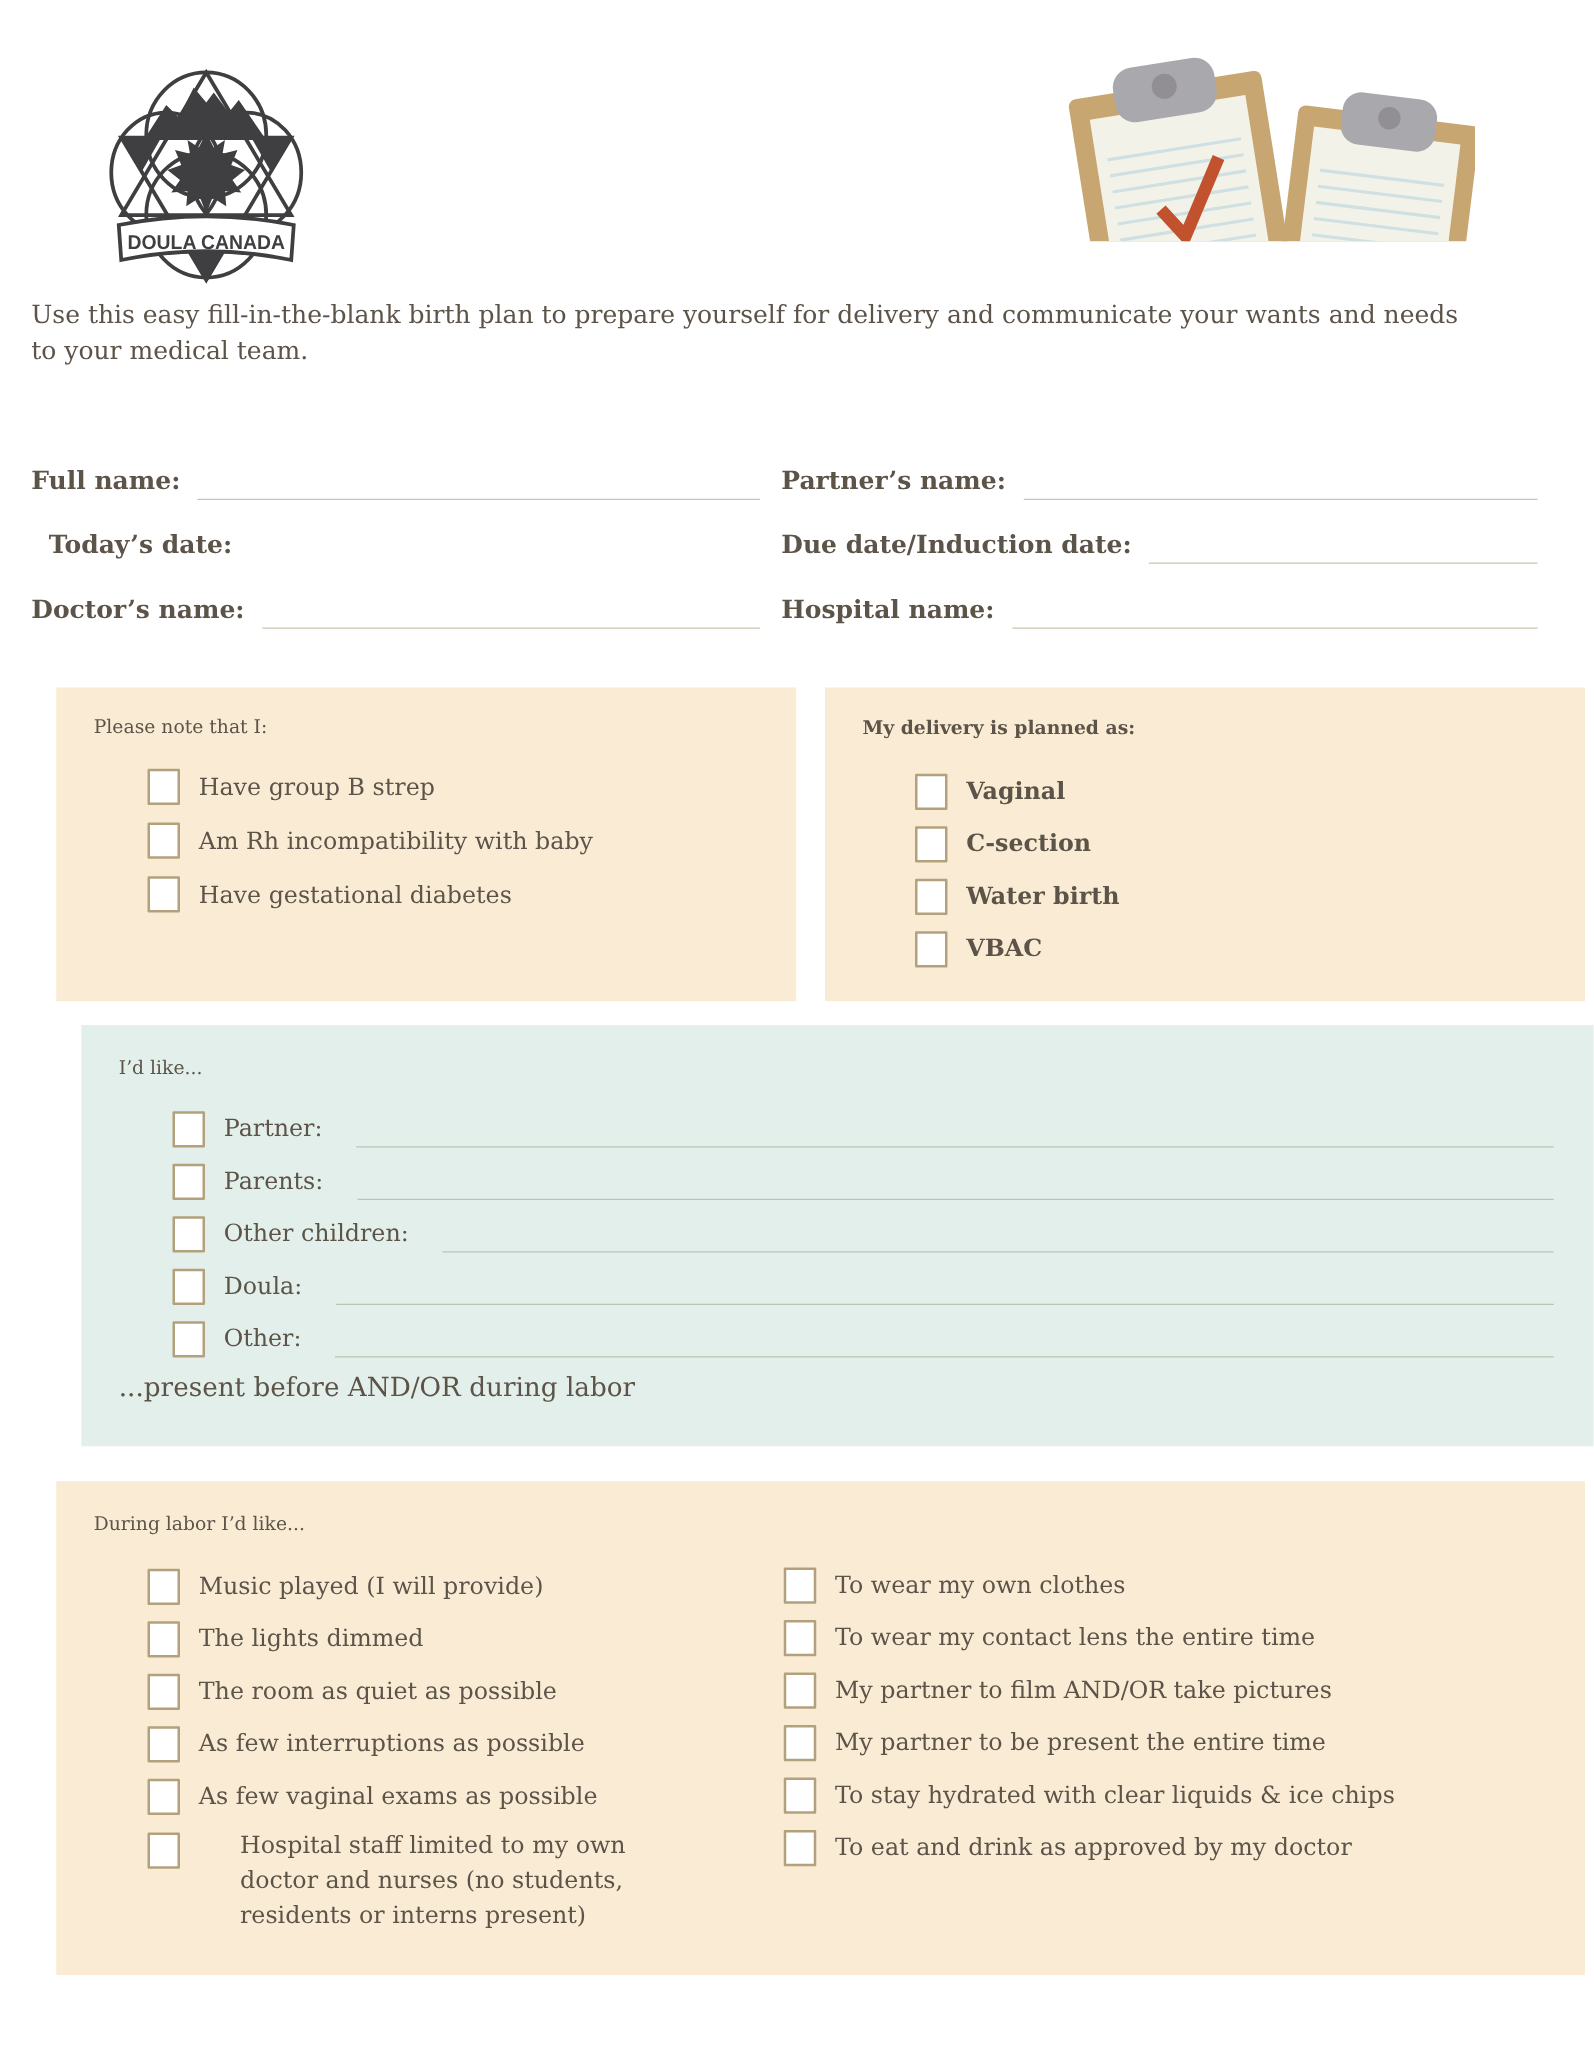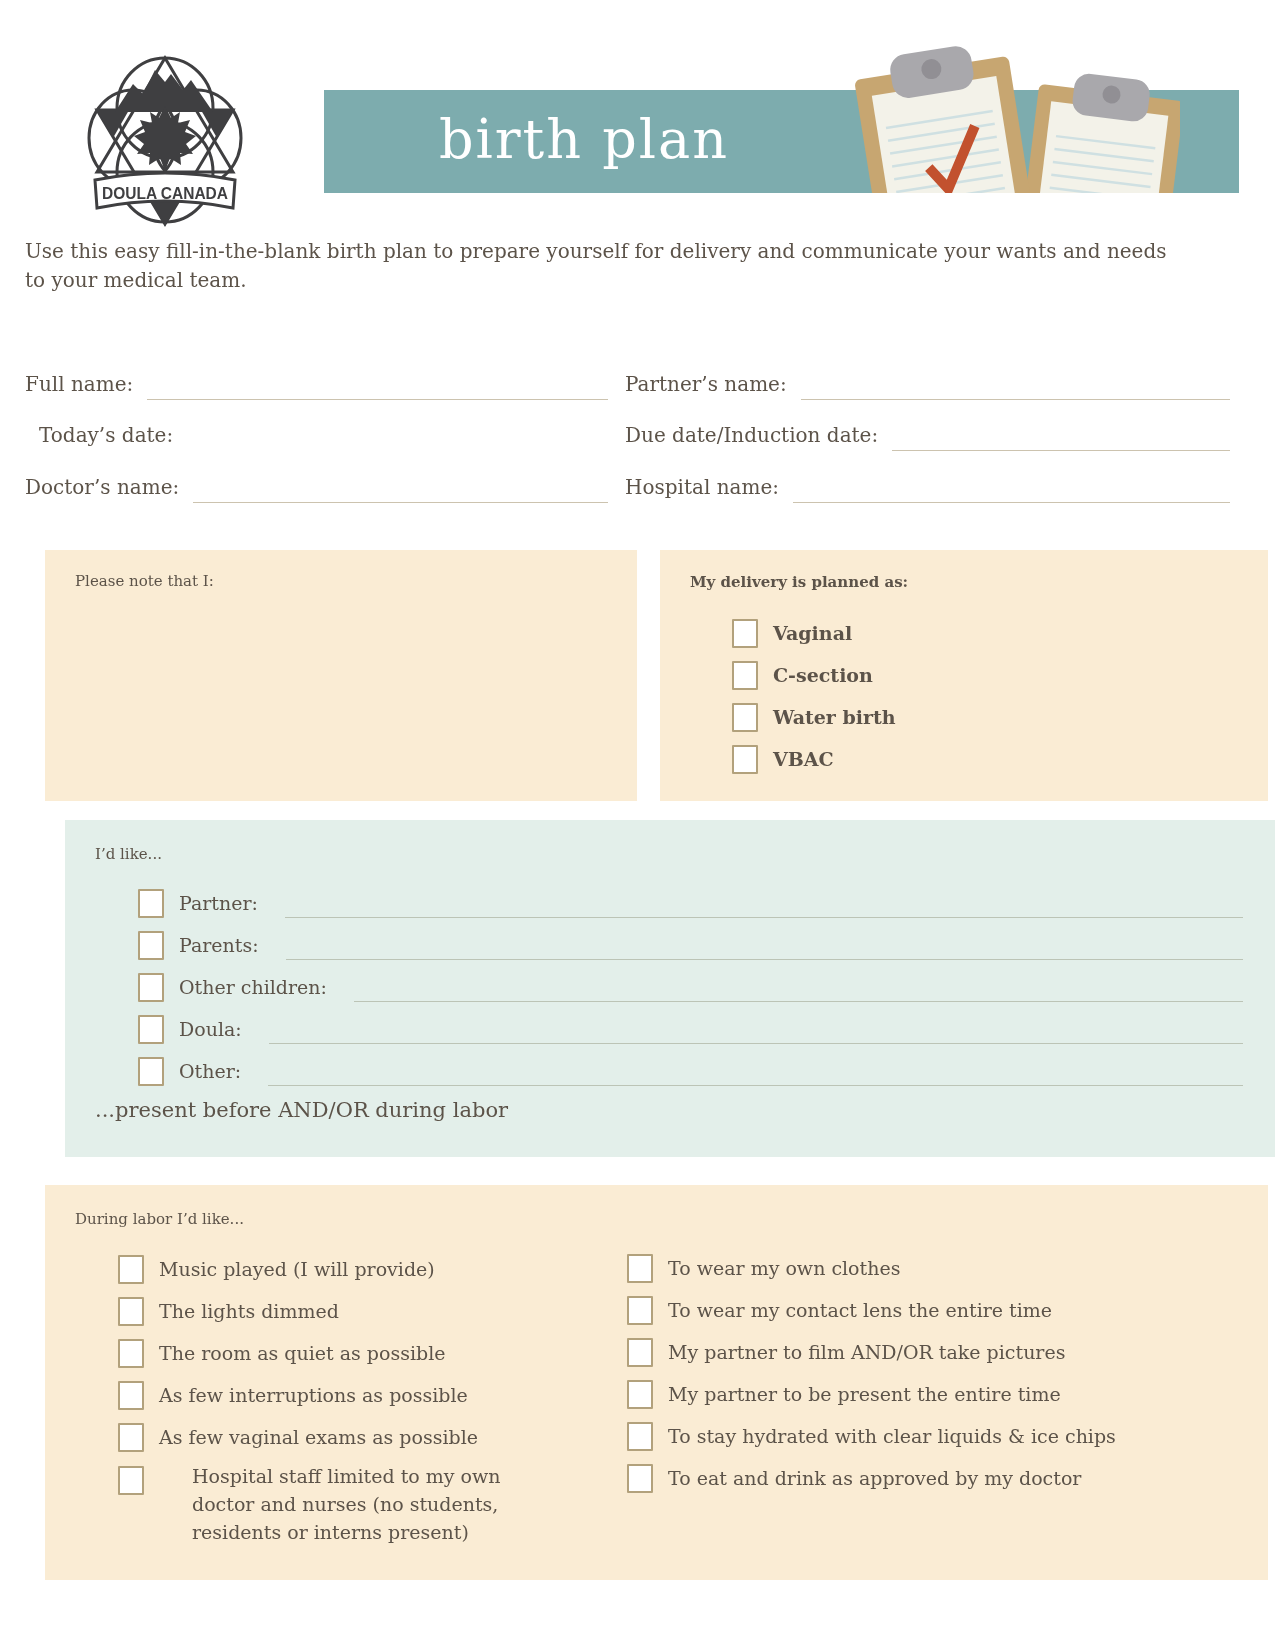--- a/index.html
+++ b/index.html
@@ -24,21 +24,21 @@
     width:520px; text-align:center; color:#ffffff; font-size:54px;
     letter-spacing:2px; white-space:nowrap;
   }
   .clipboards-svg{position:absolute; left:830px; top:40px; width:350px; height:153px; z-index:2;}
   
   .intro{
     position:absolute; left:25px; top:237px; width:1170px;
     font-size:20px; line-height:29px;
   }
   
-  .frow{position:absolute; display:flex; align-items:baseline; height:30px;}
+  .frow{position:absolute; display:flex; align-items:baseline; height:30px;font-weight:bold;}
   .frow .flabel{font-size:20px; white-space:nowrap; flex:none;}
   .fill-line{
     flex:1 1 auto; border-bottom:1.5px solid var(--line);
     margin-left:14px; transform:translateY(9px); height:14px;
   }
   .f-r1c1{left:25px; top:372px; width:583px;}
   .f-r2c1{left:25px; top:423px; width:583px;flex-direction:column;}
   .f-r3c1{left:25px; top:475px; width:583px;}
   .f-r1c2{left:625px; top:372px; width:605px;}
   .f-r2c2{left:625px; top:423px; width:605px;}
@@ -92,23 +92,20 @@
       <path d="M30,62 L48,34 L58,44 L70,20 L80,32 L86,24 L98,40 L106,30 L128,62 Z"></path>
       <path d="M80,56 l6,12 9,-6 -2,11 12,-3 -5,12 11,4 -10,8 7,10 -13,-1 1,12 -11,-7 -5,13 -5,-13 -11,7 1,-12 -13,1 7,-10 -10,-8 11,-4 -5,-12 12,3 -2,-11 9,6 z"></path>
       <rect x="78.5" y="112" width="3" height="22"></rect>
     </g>
     <g>
       <path d="M10,130 Q80,116 150,130 L148,158 Q80,144 12,158 Z" fill="#ffffff" stroke="#3f3f41" stroke-width="3"></path>
       <text x="80" y="149" text-anchor="middle" font-family="Liberation Sans, sans-serif" font-weight="700" font-size="16" fill="#3f3f41" textLength="126" lengthAdjust="spacingAndGlyphs">DOULA CANADA</text>
     </g>
   </svg>
 
-  <div class="banner">
-    <div class="banner-title">birth plan</div>
-  </div>
 
   <svg class="clipboards-svg" viewBox="0 0 350 153">
 
     <g transform="translate(272,132) rotate(7)">
       <rect x="-73" y="-80" width="146" height="180" rx="6" fill="#c7a671"></rect>
       <rect x="-59" y="-64" width="118" height="160" fill="#f3f2e9"></rect>
       <g stroke="#cfe0e2" stroke-width="2.5">
         <line x1="-50" y1="-30" x2="50" y2="-30"></line>
           <line x1="-50" y1="-17" x2="50" y2="-17"></line>
         <line x1="-50" y1="-4" x2="50" y2="-4"></line> 
@@ -165,20 +162,34 @@
     <span class="flabel">Hospital name:</span>
     <span class="fill-line"></span>
   </div>
   <div class="frow f-r3c1">
     <span class="flabel">Doctor’s name:</span>
     <span class="fill-line"></span>
   </div>
 
   <div class="box box-note">
     <div class="box-heading" style="top:22px;">Please note that I:</div>
+    <div class="list note-list">
+      <div class="row">
+        <div class="cb"></div>
+        <span class="clabel">Have group B strep</span>
+      </div>
+      <div class="row">
+        <div class="cb"></div>
+        <span class="clabel">Am Rh incompatibility with baby</span>
+      </div>
+      <div class="row">
+        <div class="cb"></div>
+        <span class="clabel">Have gestational diabetes</span>
+      </div>
+    </div>
   </div>
 
   <div class="box box-delivery">
     <div class="box-heading" style="top:23px;">My delivery is planned as:</div>
     <div class="list delivery-list">
       <div class="row row42">
         <div class="cb"></div>
         <span class="clabel">Vaginal</span>
       </div>
       <div class="row row42">

